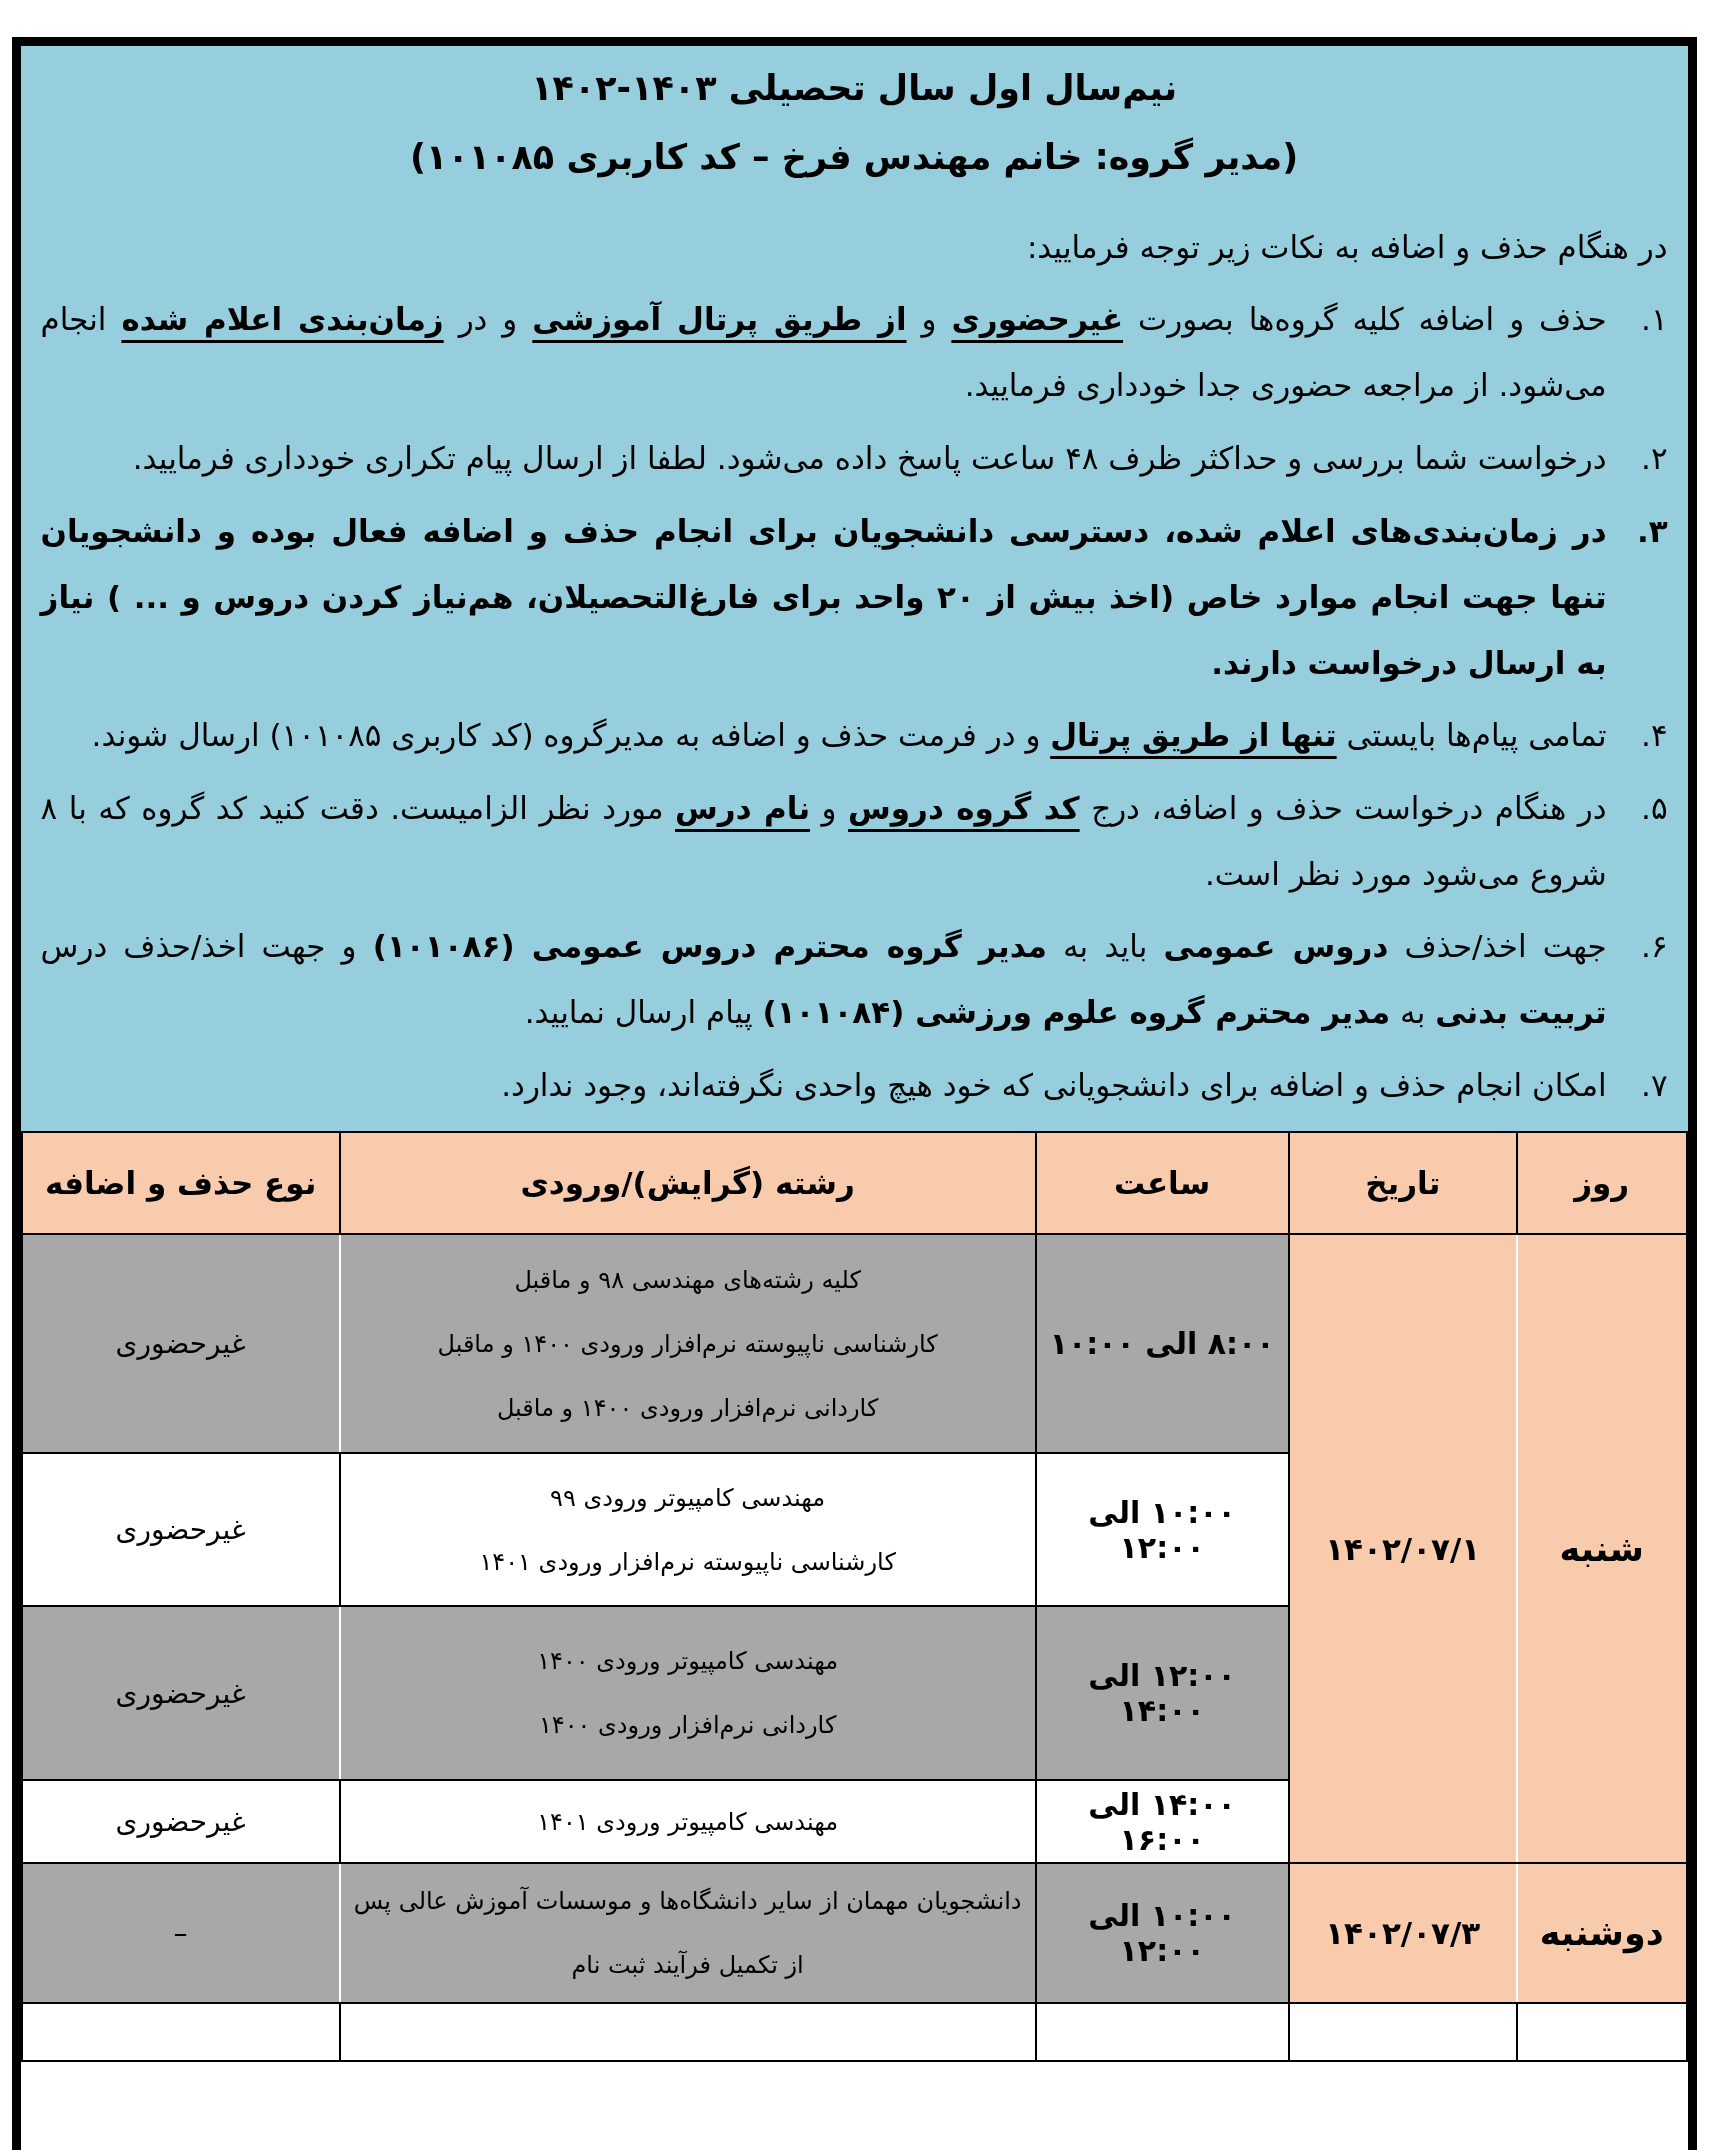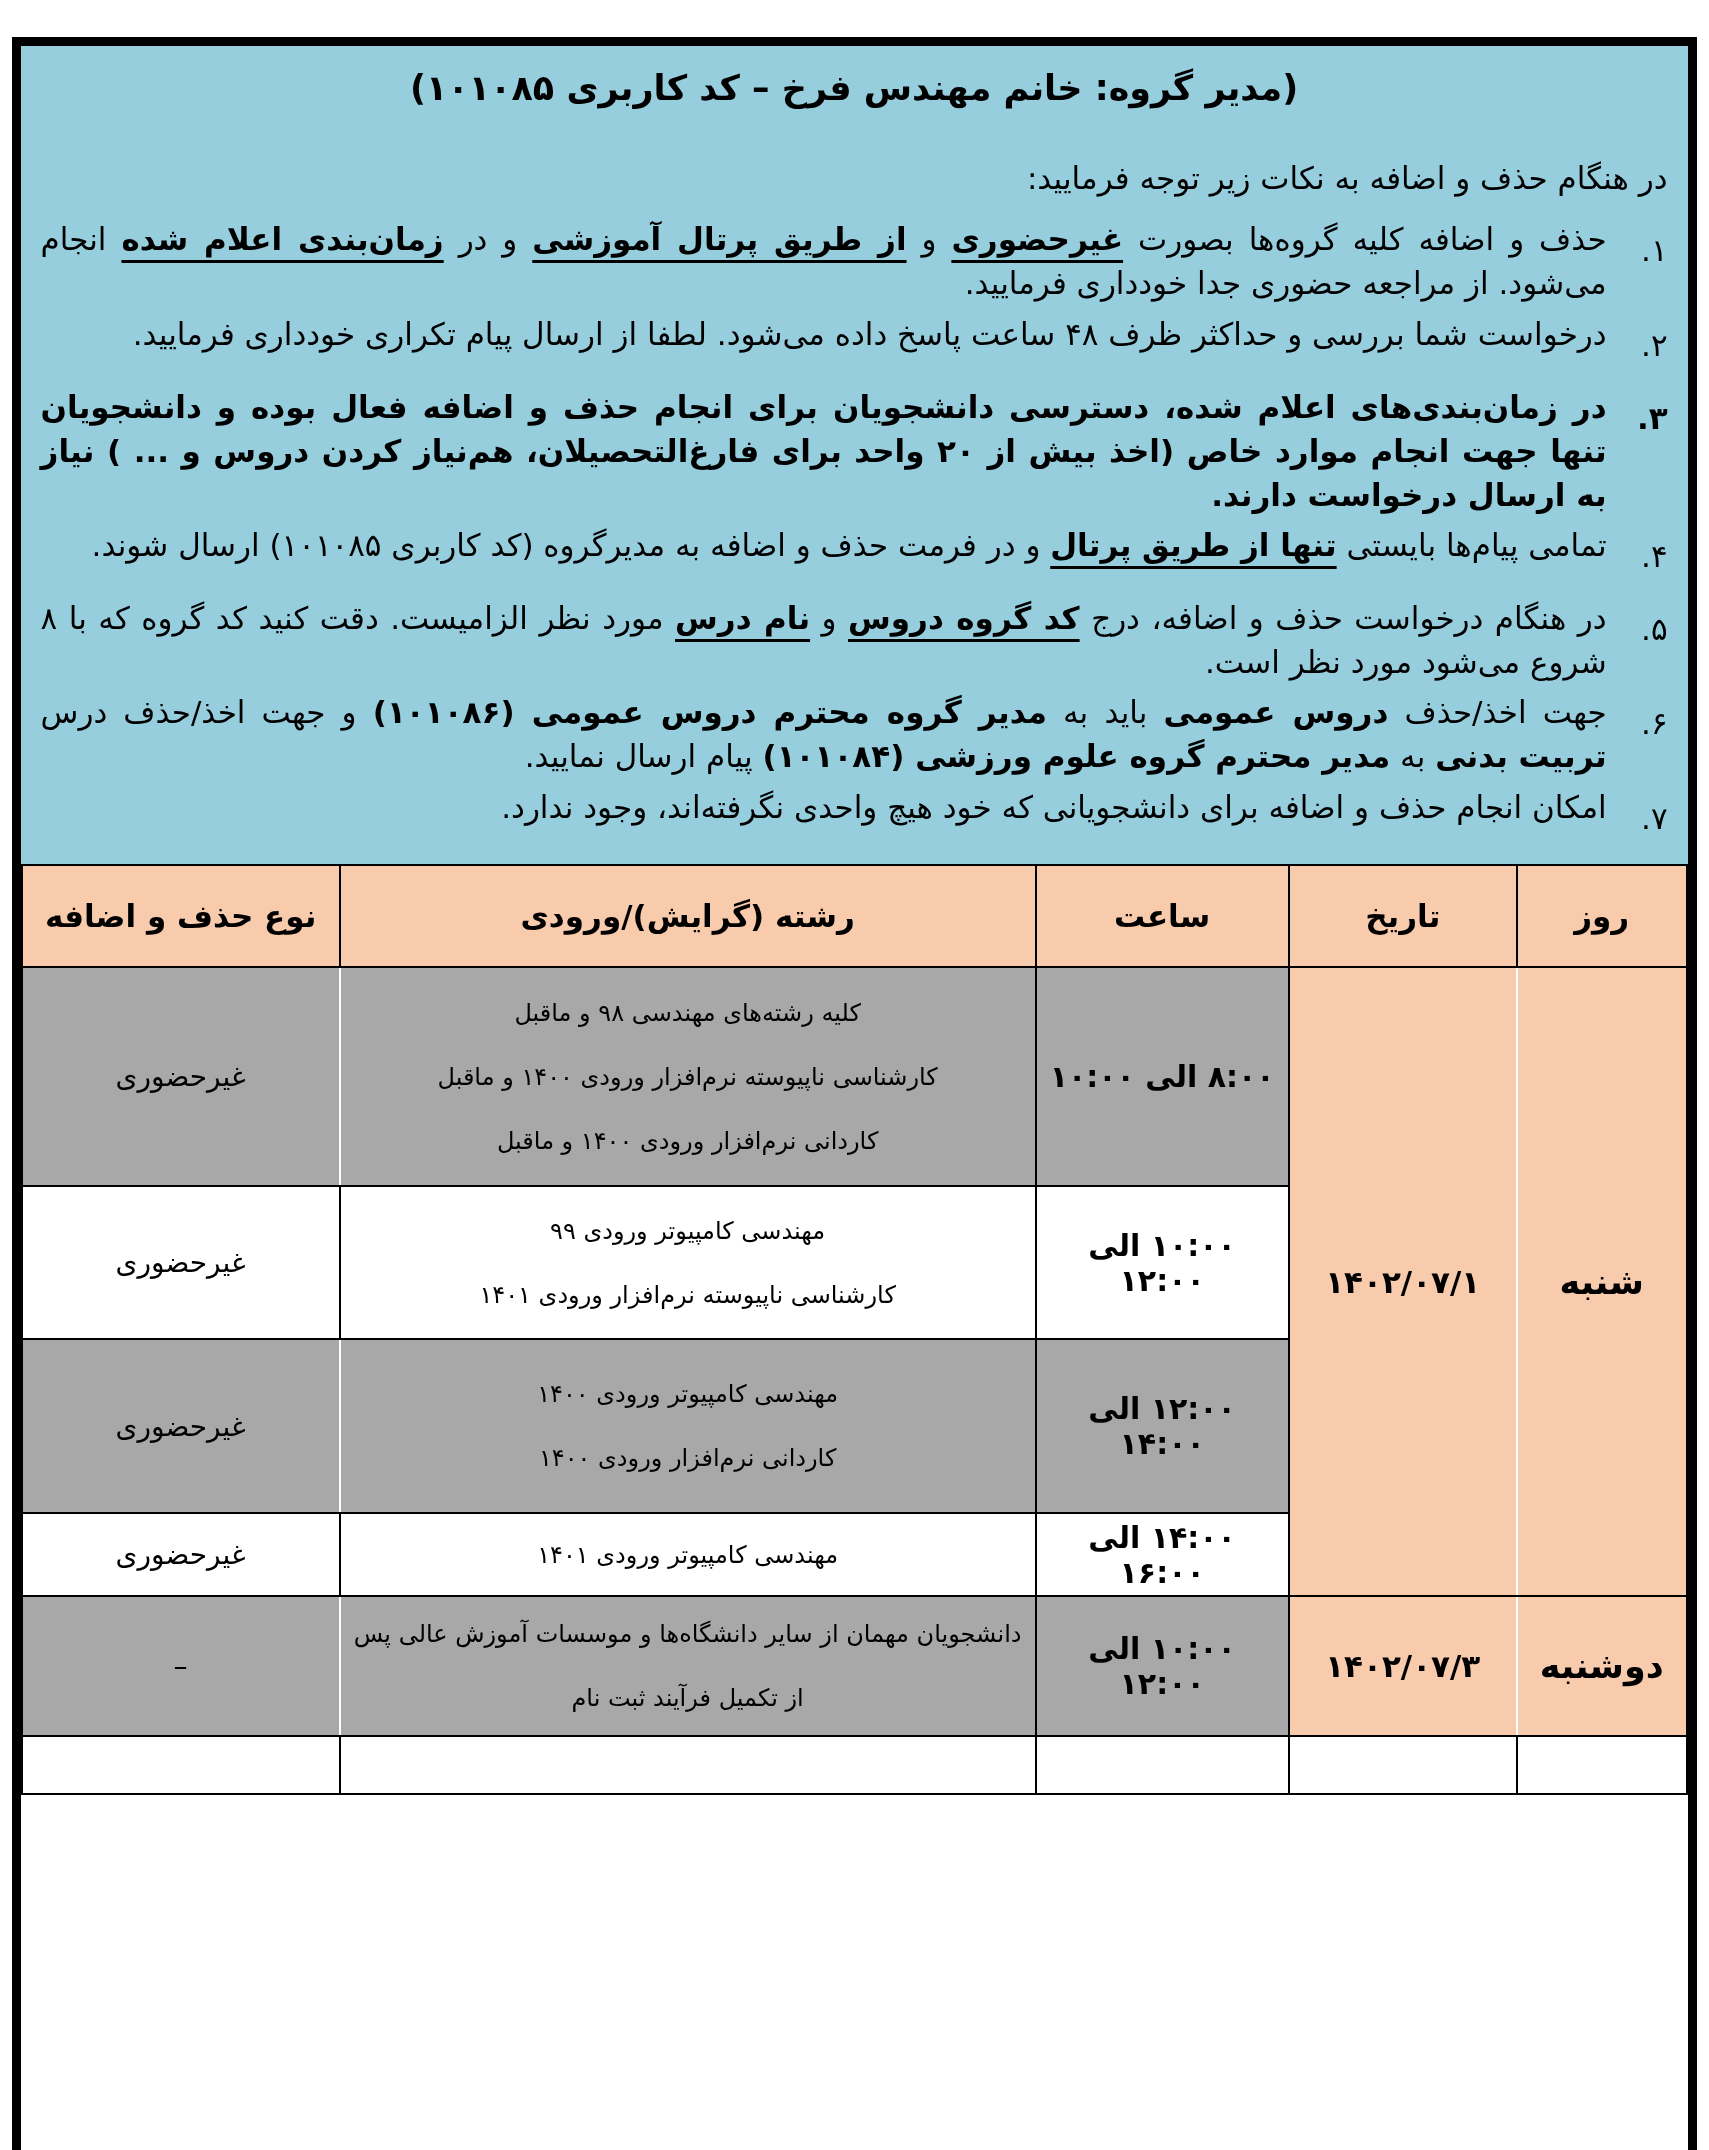--- a/index.html
+++ b/index.html
@@ -17,21 +17,21 @@
   
   .top-section { background:#97CEDD; padding:8.3px 20px 13.2px 20px; }
   .title-line {
     text-align:center; font-weight:bold;
     font-size:35px; line-height:69px; white-space:nowrap;
   }
   .notes { margin-top:21.5px; font-size:31px; }
   .intro { line-height:66px; text-align:right; }
   .note-item { display:flex; margin-top:6.6px; }
   .note-num { flex:0 0 61px; line-height:66px; text-align:right; }
-  .note-text { flex:1 1 auto; line-height:44px; text-align:justify; }
+  .note-text { flex:1 1 auto; line-height:66px; text-align:justify; }
   .note-item.bold .note-num, .note-item.bold .note-text { font-weight:bold; }
   .seg-b { font-weight:bold; }
   .seg-u { text-decoration:underline; text-decoration-thickness:3.3px; text-underline-offset:10px; }
   
   table.schedule {
     width:100%; border-collapse:collapse; table-layout:fixed;
     background:#fff;
   }
   .schedule th, .schedule td {
     border:2.5px solid #000; text-align:center; vertical-align:middle;
@@ -50,20 +50,21 @@
   tr.shade-gray td.cell-type { border-right-color:#fff; }
   .prog-line { line-height:64px; }
   tr.partial td { background:#fff; }
 </style>
 </head>
 <body>
 
 <div class="doc">
   <div class="top-section">
     <div class="header-block">
+        <div class="title-line">نیم‌سال اول سال تحصیلی ۱۴۰۳-۱۴۰۲</div>
         <div class="title-line">(مدیر گروه: خانم مهندس فرخ – کد کاربری ۱۰۱۰۸۵)</div>
       </div>
     <div class="notes">
       <div class="intro">در هنگام حذف و اضافه به نکات زیر توجه فرمایید:</div>
       <div class="notes-list">
           <div class="note-item">
             <span class="note-num">۱.</span>
             <span class="note-text"><span>حذف و اضافه کلیه گروه‌ها بصورت </span><span class="seg-b seg-u">غیرحضوری</span><span> و </span><span class="seg-b seg-u">از طریق پرتال آموزشی</span><span> و در </span><span class="seg-b seg-u">زمان‌بندی اعلام شده</span><span> انجام می‌شود. از مراجعه حضوری جدا خودداری فرمایید.</span></span>
           </div>
           <div class="note-item">

